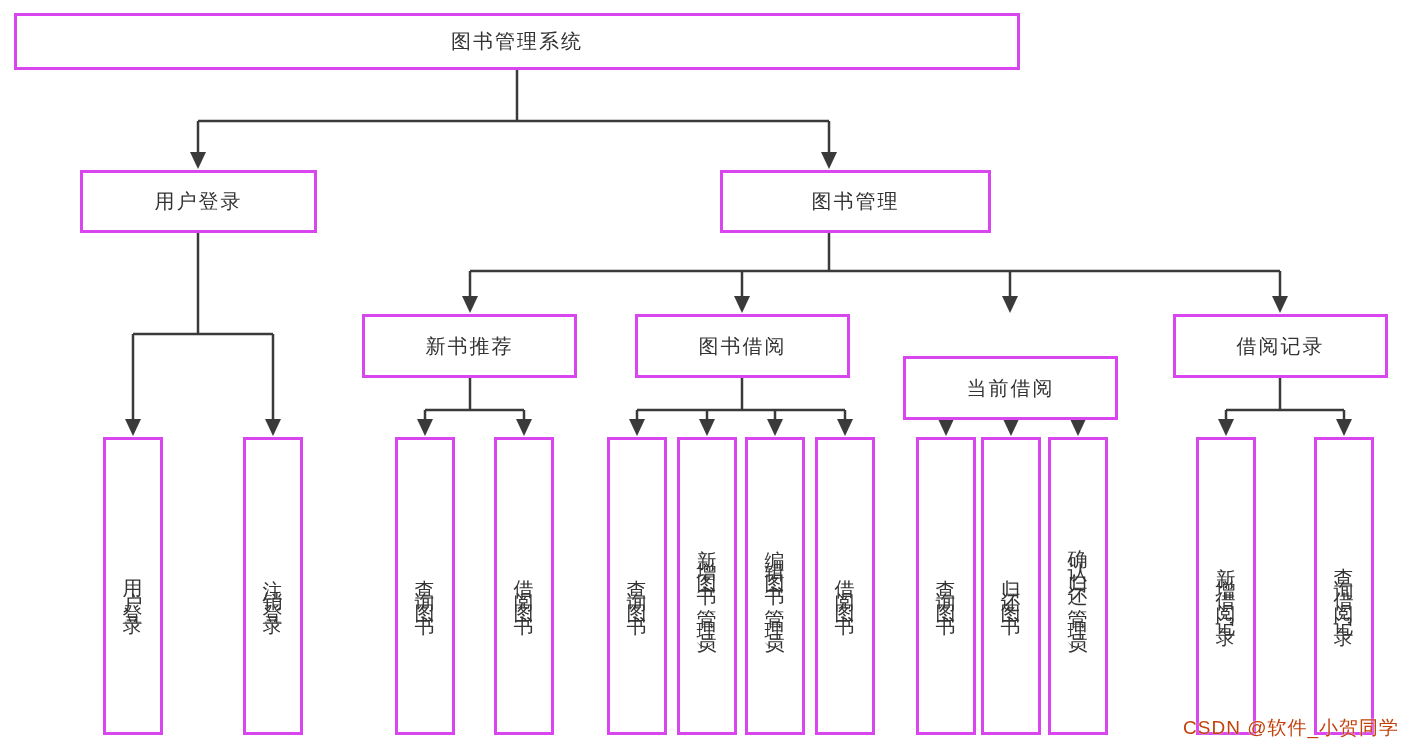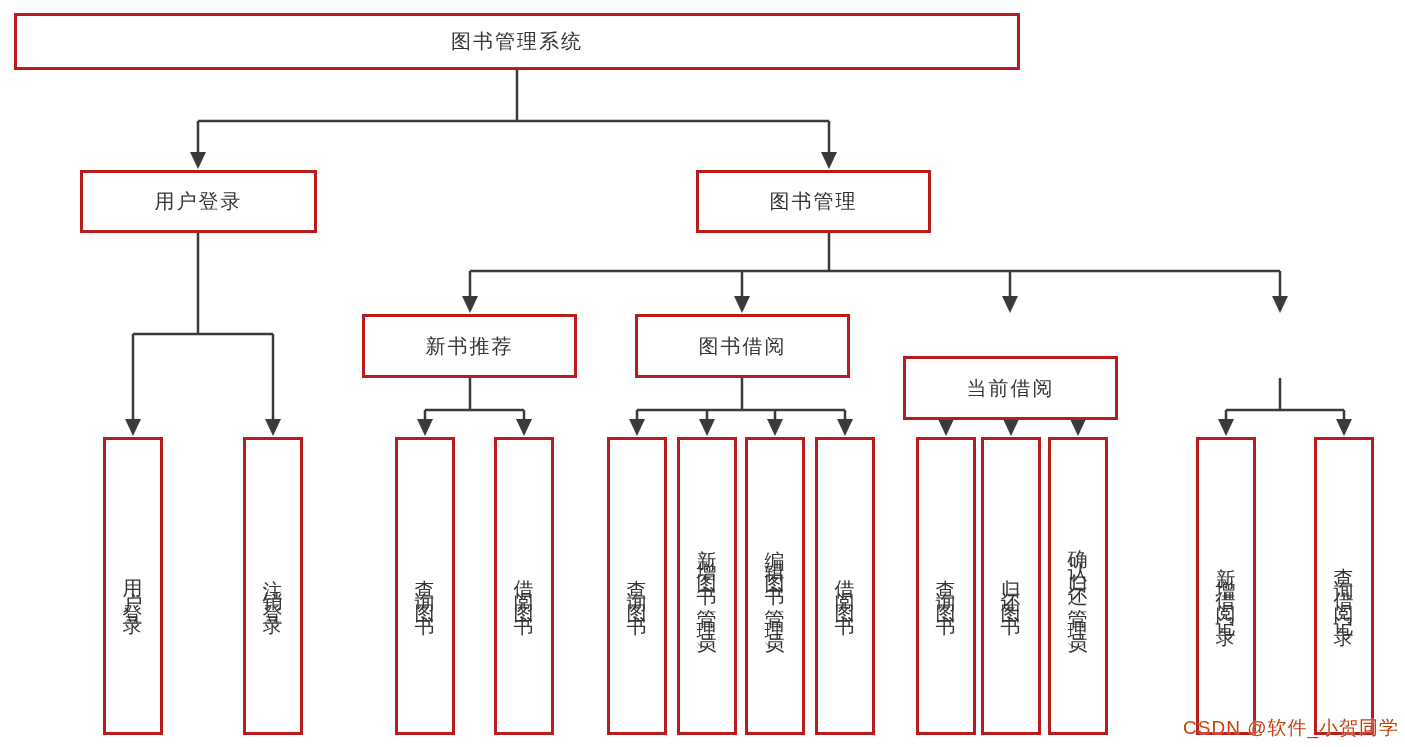--- a/index.html
+++ b/index.html
@@ -13,21 +13,21 @@
     overflow: hidden;
   }
   .canvas * { box-sizing: border-box; }
   svg.wires { position: absolute; left: 0; top: 0; width: 1405px; height: 747px; }
   svg.wires path { stroke: #3a3a3a; stroke-width: 2.5; fill: none; }
   svg.wires polygon { fill: #3a3a3a; stroke: none; }
 
   .node {
     position: absolute;
     background: #ffffff;
-    border: 3px solid #b91c1c;
+    border: 3px solid #d946ef;
     display: flex;
     align-items: center;
     justify-content: center;
     font-size: 20px;
     letter-spacing: 2px;
     color: #333333;
     z-index: 2;
   }
   .node.root  { left: 14px;  top: 13px;  width: 1006px; height: 57px; }
   .node.lvl1  { top: 170px; height: 63px; }
@@ -115,25 +115,26 @@
     <path d="M1226,410 H1344"></path>
     <path d="M1226,410 V420"></path>
       <polygon points="1218,419 1234,419 1226,436"></polygon>
     <path d="M1344,410 V420"></path>
       <polygon points="1336,419 1352,419 1344,436"></polygon>
   </svg>
 
   <div class="node root">图书管理系统</div>
 
   <div class="node lvl1" style="left:80px; width:237px;">用户登录</div>
-  <div class="node lvl1" style="left:696px; width:235px;">图书管理</div>
+  <div class="node lvl1" style="left:720px; width:271px;">图书管理</div>
 
   <div class="node lvl2" style="left:635px;">图书借阅</div>
   <div class="node lvl2" style="left:362px;">新书推荐</div>
   <div class="node lvl2" style="left:903px;margin-top:42px;">当前借阅</div>
+  <div class="node lvl2" style="left:1173px;">借阅记录</div>
 
   <div class="node leaf" style="left:103px;">用户登录</div>
   <div class="node leaf" style="left:243px;">注销登录</div>
 
   <div class="node leaf" style="left:395px;">查询图书</div>
   <div class="node leaf" style="left:494px;">借阅图书</div>
 
   <div class="node leaf" style="left:607px;">查询图书</div>
   <div class="node leaf" style="left:677px;">新增图书（管理员）</div>
   <div class="node leaf" style="left:745px;">编辑图书（管理员）</div>

